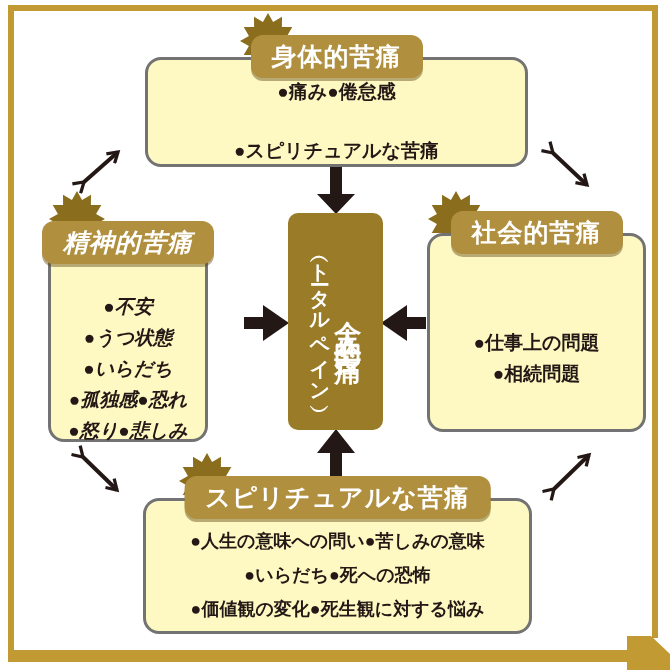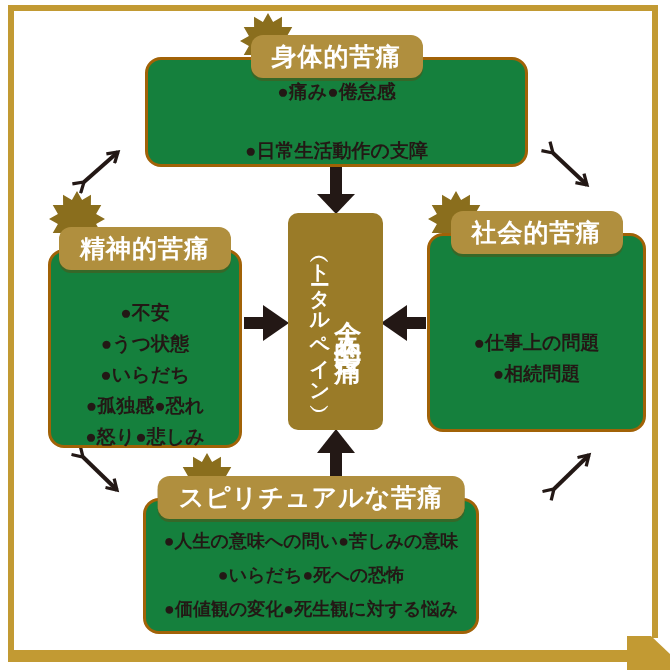--- a/index.html
+++ b/index.html
@@ -8,27 +8,27 @@
     font-family:"Liberation Sans","DejaVu Sans",sans-serif;color:#231815;
   }
   svg.bglayer{position:absolute;left:0;top:0;width:670px;height:670px;}
   svg.burst{position:absolute;width:56px;height:56px;}
   .burst.physical{left:240px;top:13px;}
   .burst.mental{left:49px;top:191px;}
   .burst.social{left:428px;top:191px;}
   .burst.spiritual{left:179px;top:453px;}
 
   .pain-box{
-    position:absolute;background:#15803d;border:3px solid #a16207;border-radius:16px;
+    position:absolute;background:#fef9c3;border:3px solid #737373;border-radius:16px;
     box-sizing:border-box;
   }
   .box-physical{left:145px;top:57px;width:383px;height:110px;}
-  .box-mental{left:48px;top:249px;width:194px;height:199px;}
+  .box-mental{left:48px;top:243px;width:160px;height:199px;font-style:italic;}
   .box-social{left:427px;top:233px;width:219px;height:199px;}
-  .box-spiritual{left:143px;top:498px;width:336px;height:136px;padding-left:44px;}
+  .box-spiritual{left:143px;top:498px;width:389px;height:136px;padding-left:44px;}
 
   .pill{
     position:absolute;left:50%;transform:translateX(-50%);top:-25px;
     background:#b08f3e;color:#ffffff;border-radius:12px;
     font-size:25px;font-weight:700;line-height:43px;height:43px;
     padding:0 21px;white-space:nowrap;letter-spacing:1px;
     box-shadow:0 3px 0 rgba(97,74,16,0.45);
   }
   .items{
     position:absolute;left:0;right:0;display:flex;flex-direction:column;
@@ -110,21 +110,21 @@
       <use href="#burst"></use>
     </svg>
   <svg class="burst spiritual">
       <use href="#burst"></use>
     </svg>
 
   <div class="pain-box box-physical">
     <div class="pill">身体的苦痛</div>
     <div class="items">
       <div class="item">●痛み●倦怠感</div>
-      <div class="item">●日常生活動作の支障</div>
+      <div class="item">●スピリチュアルな苦痛</div>
     </div>
   </div>
 
   <div class="pain-box box-mental">
     <div class="pill">精神的苦痛</div>
     <div class="items">
       <div class="item">●不安</div>
       <div class="item">●うつ状態</div>
       <div class="item">●いらだち</div>
       <div class="item">●孤独感●恐れ</div>

